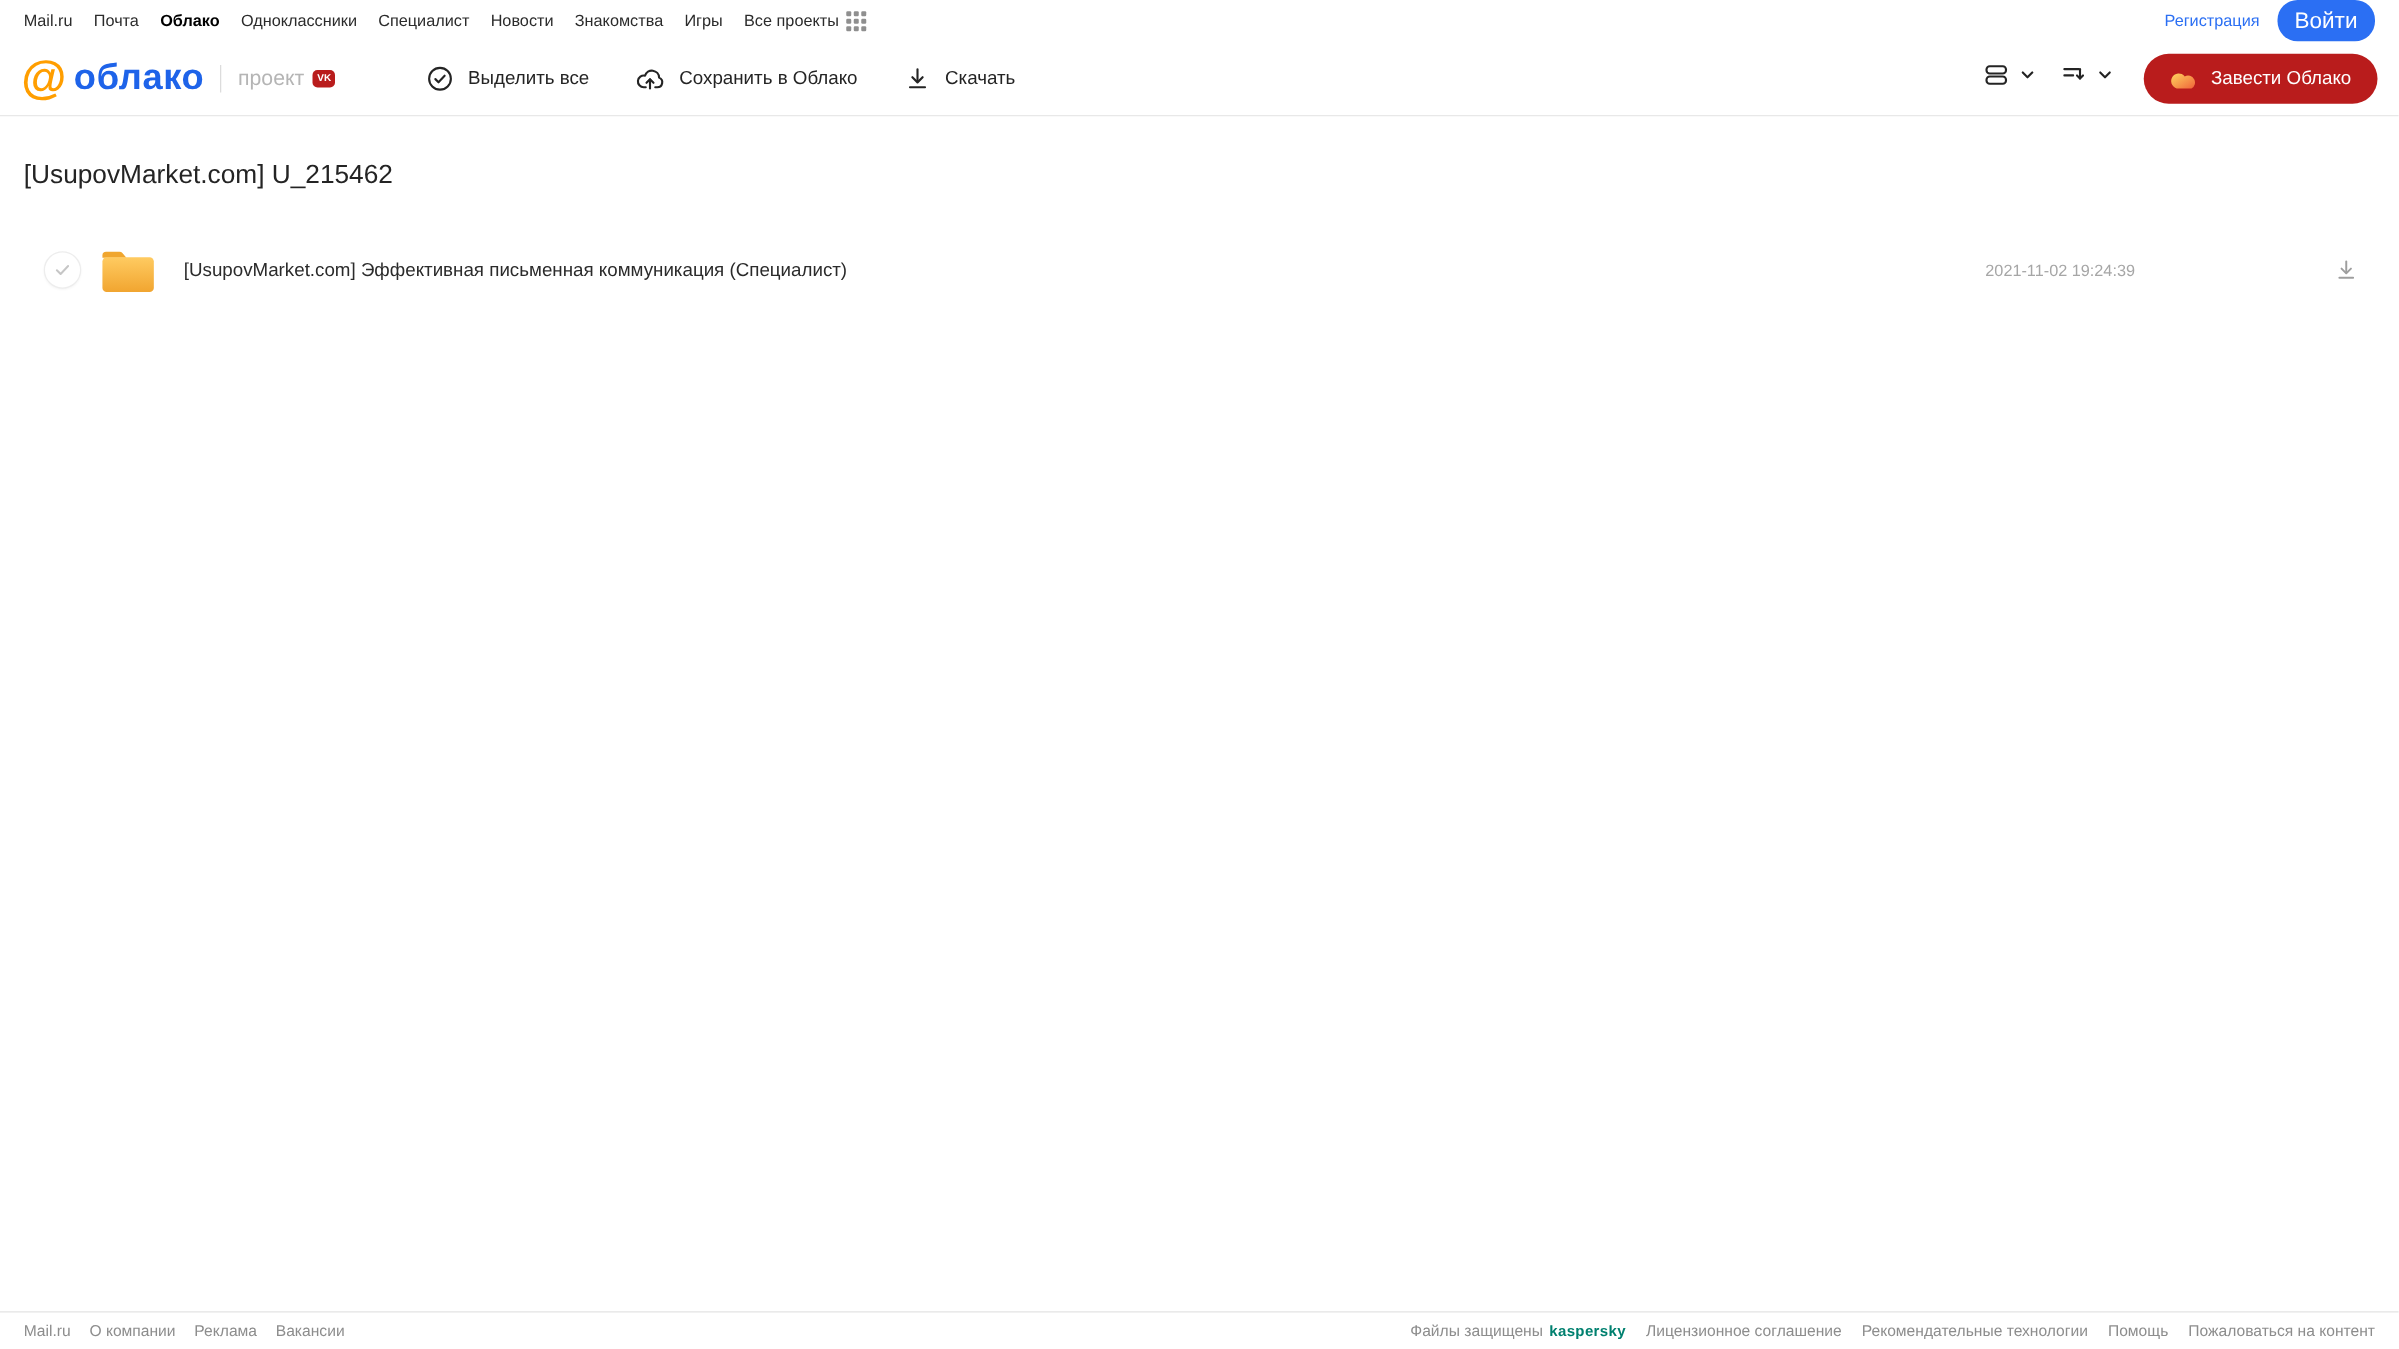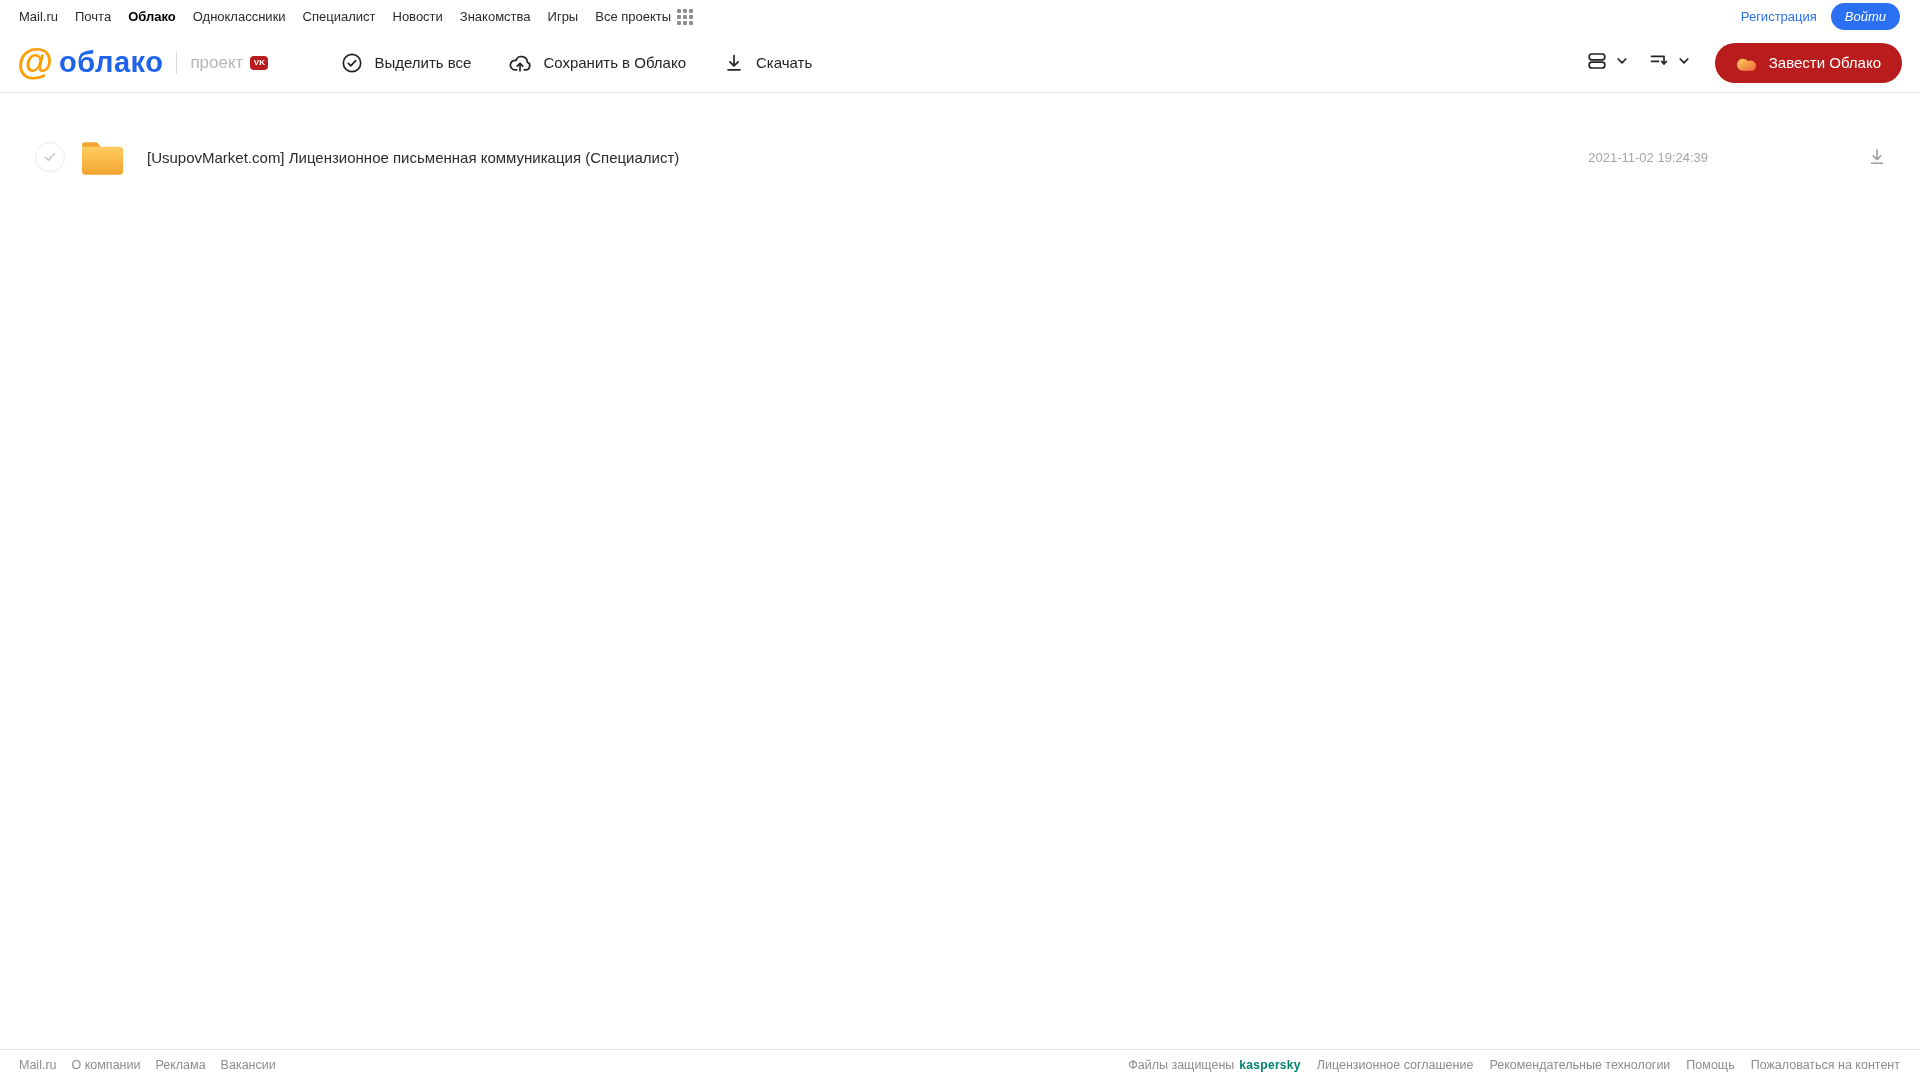--- a/index.html
+++ b/index.html
@@ -20,21 +20,21 @@
   .topnav-link.active { font-weight:bold; color:#000; }
   .grid-icon {
     display:inline-grid; grid-template-columns:repeat(3,4px); gap:2px;
     margin-left:2px; cursor:pointer;
   }
   .grid-icon i { width:4px; height:4px; background:#8f8f8f; border-radius:1px; }
   .topnav-right { margin-left:auto; display:flex; align-items:center; gap:14px; }
   .register-link { color:#2b6ff3; cursor:pointer; }
   .login-btn {
     background:#2b6ff3; color:#fff; border:none; cursor:pointer;
-    font-size:13px; font-family:inherit; padding:6px 14px; border-radius:16px;font-style:italic;
+    font-size:18px; font-family:inherit; padding:6px 14px; border-radius:16px;
   }
 
   
   .header {
     height:60px; display:flex; align-items:center;
     padding:0 17px; border-bottom:1px solid #e8e8e8; background:#fff;
   }
   .logo { display:flex; align-items:center; cursor:pointer; }
   .logo-at {
     color:#ff9e00; font-size:37px; font-weight:800; line-height:1;
@@ -211,38 +211,39 @@
           </defs>
           <path fill="url(#cg)" d="M7.3 17.2a6.3 6.3 0 1 1 5-10.1 5.2 5.2 0 1 1 5.6 10.1z"></path>
         </svg>
       </span>
       <span>Завести Облако</span>
     </button>
   </div>
 </div>
 
 <div class="content">
+  <h1 class="page-title">[UsupovMarket.com] U_215462</h1>
 
   <div class="file-row">
     <div class="row-checkbox">
       <svg width="16" height="16" viewBox="0 0 16 16" fill="none" stroke="#c6c6c6" stroke-width="1.6" stroke-linecap="round" stroke-linejoin="round">
         <path d="M3.5 8.2l3 3 6-6.4"></path>
       </svg>
     </div>
     <svg class="folder-icon" width="47" height="40" viewBox="0 0 48 40">
       <defs>
         <linearGradient id="fg" x1="0" y1="0" x2="0" y2="1">
           <stop offset="0" stop-color="#ffcb61"></stop>
           <stop offset="1" stop-color="#f1a530"></stop>
         </linearGradient>
       </defs>
       <path d="M3 8a3 3 0 0 1 3-3h11a3 3 0 0 1 2.3 1.1L22.6 10H3z" fill="#f0a62f"></path>
       <rect x="3" y="9.5" width="42" height="28.5" rx="3.5" fill="url(#fg)"></rect>
     </svg>
-    <a class="file-name">[UsupovMarket.com] Лицензионное письменная коммуникация (Специалист)</a>
+    <a class="file-name">[UsupovMarket.com] Эффективная письменная коммуникация (Специалист)</a>
     <span class="file-date">2021-11-02 19:24:39</span>
     <span class="row-download">
       <svg width="22" height="22" viewBox="0 0 24 24" fill="none" stroke="currentColor" stroke-width="1.7" stroke-linecap="round" stroke-linejoin="round">
         <path d="M12 4.5v9.6"></path>
         <path d="M7.9 10.8l4.1 4.1 4.1-4.1"></path>
         <path d="M6 18.8h12"></path>
       </svg>
     </span>
   </div>
 </div>

